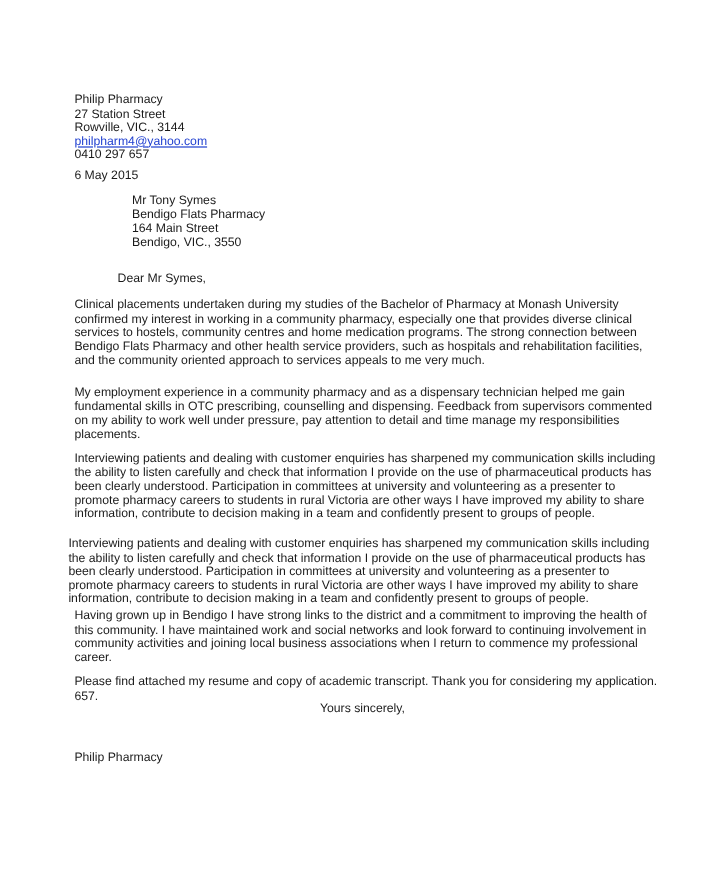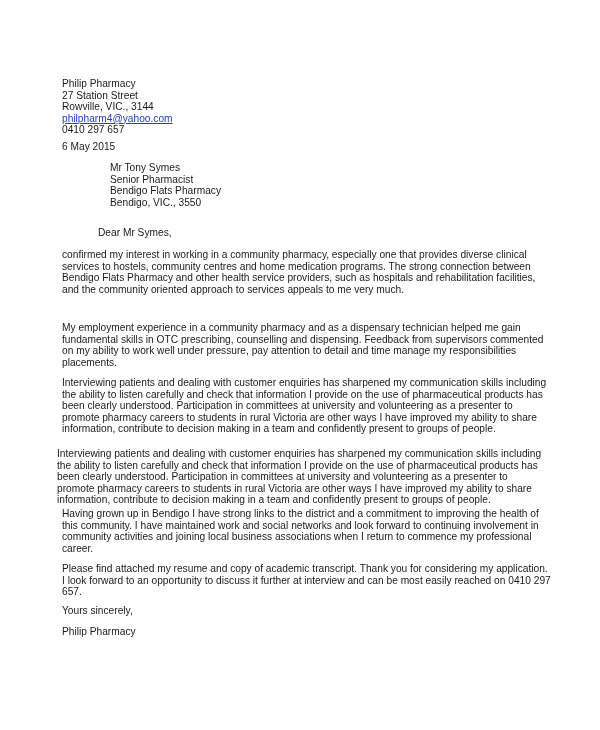--- a/index.html
+++ b/index.html
@@ -54,30 +54,31 @@
     <span class="line"><a class="email">philpharm4@yahoo.com</a></span>
     <span class="line">0410 297 657</span>
   </div>
 
   <div class="block" style="top:141px;">
     <span class="line">6 May 2015</span>
   </div>
 
   <div class="block" style="top:162px;margin-left:48px;">
     <span class="line">Mr Tony Symes</span>
-    <span class="line">Senior Pharmacist</span>
     <span class="line">Bendigo Flats Pharmacy</span>
+    <span class="line">164 Main Street</span>
     <span class="line">Bendigo, VIC., 3550</span>
   </div>
 
   <div class="block" style="top:227px;padding-left:36px;">
     <span class="line">Dear Mr Symes,</span>
   </div>
 
   <div class="block" style="top:249px;">
+    <span class="line">Clinical placements undertaken during my studies of the Bachelor of Pharmacy at Monash University</span>
     <span class="line">confirmed my interest in working in a community pharmacy, especially one that provides diverse clinical</span>
     <span class="line">services to hostels, community centres and home medication programs.  The strong connection between</span>
     <span class="line">Bendigo Flats Pharmacy and other health service providers, such as hospitals and rehabilitation facilities,</span>
     <span class="line">and the community oriented approach to services appeals to me very much.</span>
   </div>
 
   <div class="block" style="top:322px;">
     <span class="line">My employment experience in a community pharmacy and as a dispensary technician helped me gain</span>
     <span class="line">fundamental skills in OTC prescribing, counselling and dispensing.  Feedback from supervisors commented</span>
     <span class="line">on my ability to work well under pressure, pay attention to detail and time manage my responsibilities</span>
@@ -102,25 +103,24 @@
 
   <div class="block" style="top:508px;">
     <span class="line">Having grown up in Bendigo I have strong links to the district and a commitment to improving the health of</span>
     <span class="line">this community.  I have maintained work and social networks and look forward to continuing involvement in</span>
     <span class="line">community activities and joining local business associations when I return to commence my professional</span>
     <span class="line">career.</span>
   </div>
 
   <div class="block" style="top:563px;">
     <span class="line">Please find attached my resume and copy of academic transcript. Thank you for considering my application.</span>
-    <span class="line">I look forward to an opportunity to discuss it further at interview and can be most easily reached on 0410 297</span>
     <span class="line">657.</span>
   </div>
 
-  <div class="block" style="top:605px;">
+  <div class="block" style="top:585px;text-align:center;">
     <span class="line">Yours sincerely,</span>
   </div>
 
   <div class="block" style="top:626px;">
     <span class="line">Philip Pharmacy</span>
   </div>
 
 </div>
 
 </body></html>

